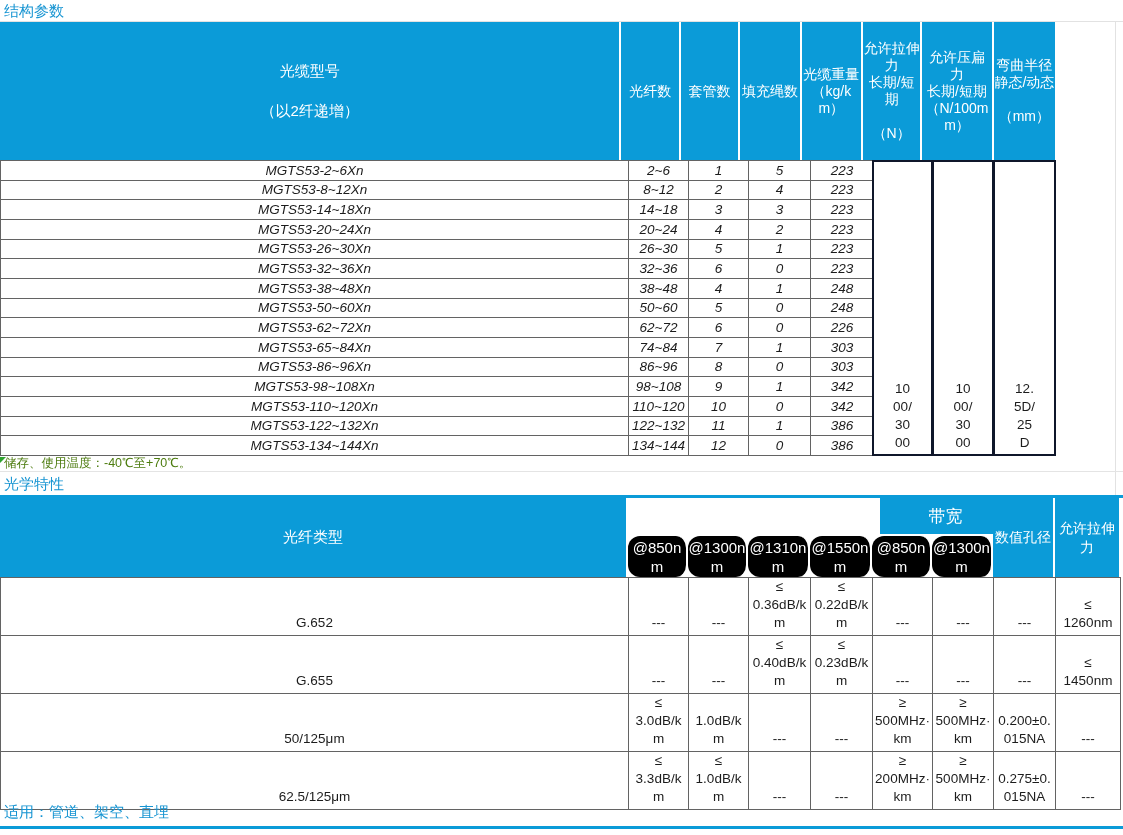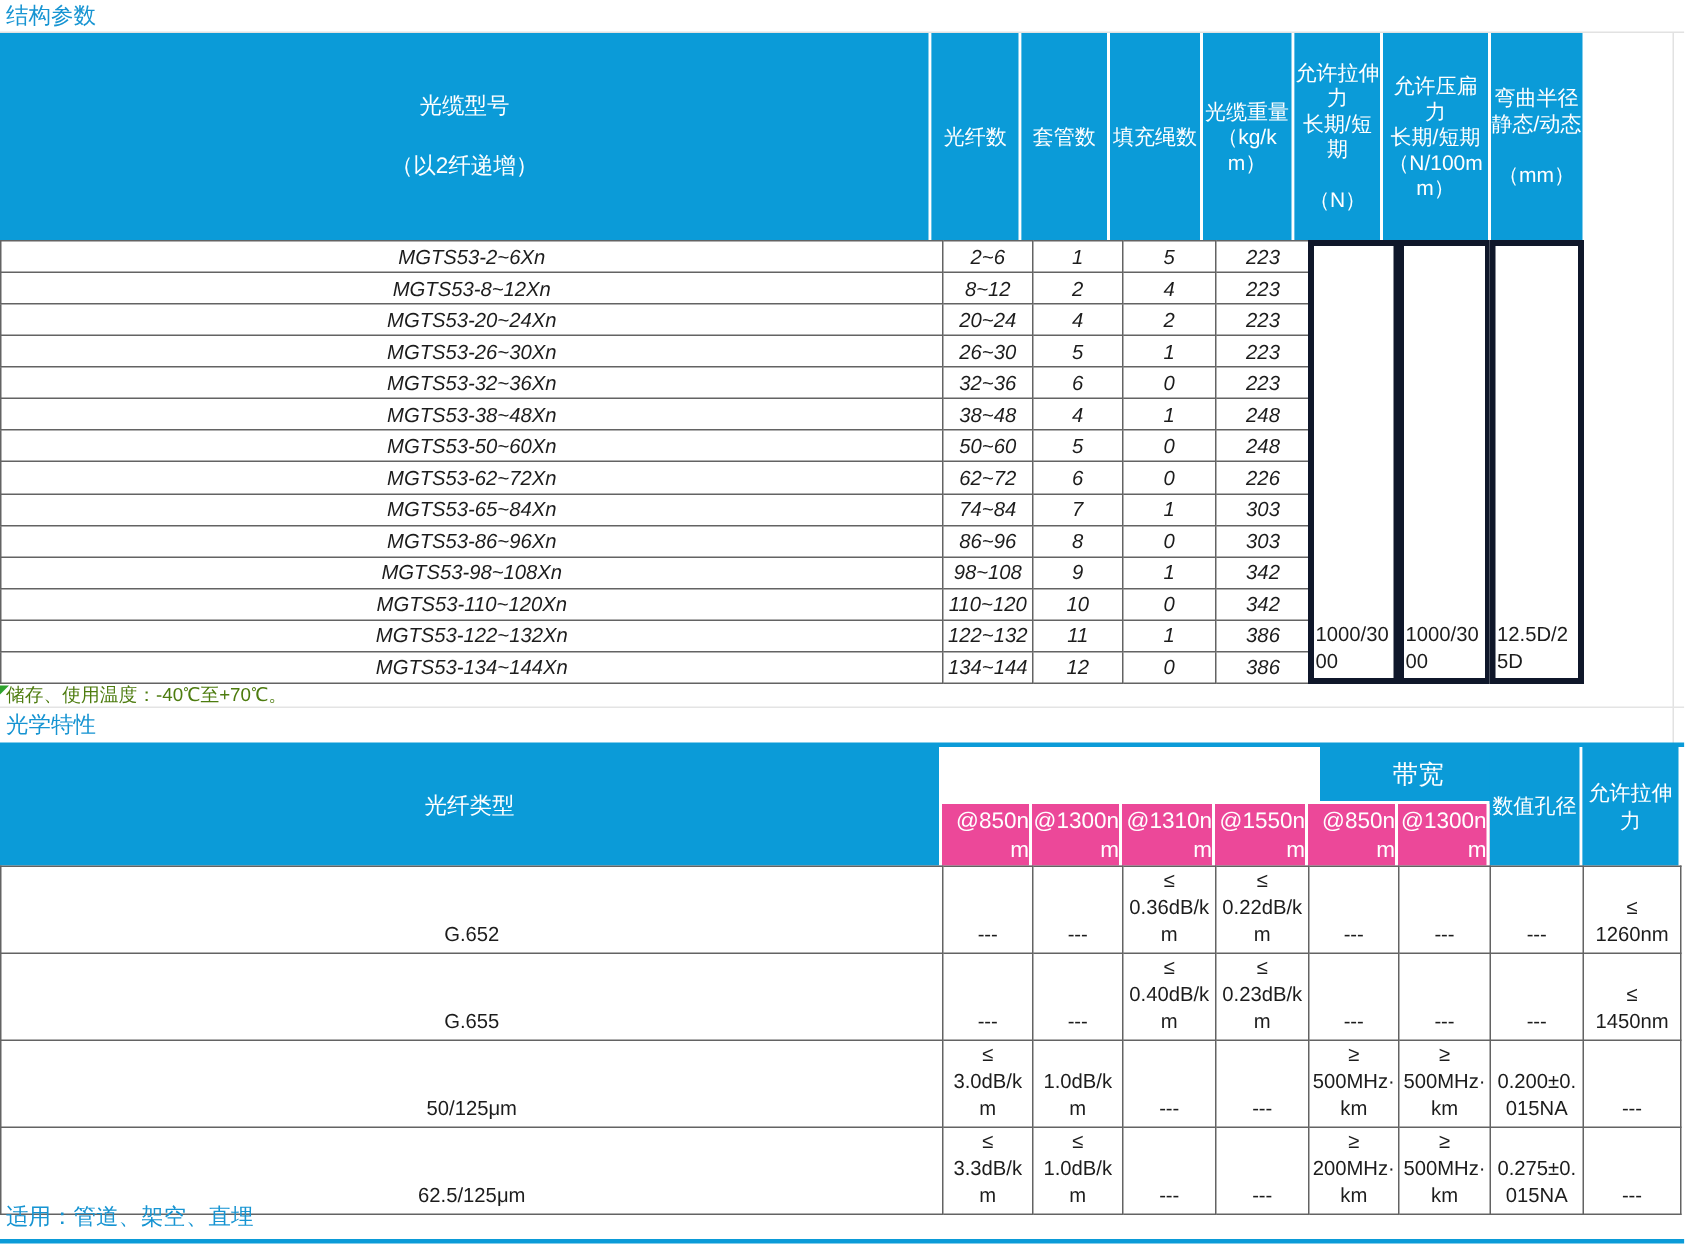--- a/index.html
+++ b/index.html
@@ -27,23 +27,23 @@
   .hc:last-child{border-right:none;}
   .hc-model{width:628px;font-size:15px;line-height:20px;}
   .w60{width:60px;}.w61{width:72px;}.w62{width:62px;}
 
   
   .t1data{position:absolute;top:160px;left:0;width:873px;height:296px;
           border-collapse:collapse;table-layout:fixed;font-style:italic;}
   .t1data td{border:1px solid #636363;text-align:center;vertical-align:middle;
              font-size:13.5px;color:#1c1c1c;padding:0;overflow:hidden;}
   .merged-col{position:absolute;top:160px;height:296px;background:#fff;box-sizing:border-box;
-              border:4px solid #0f172a;display:flex;align-items:flex-end;justify-content:center;
-              font-size:13.5px;line-height:18px;color:#1c1c1c;
-              white-space:pre-line;word-break:break-all;padding:2px 1px 2px;}
+              border:2px solid #0f172a;display:flex;align-items:flex-end;justify-content:center;
+              text-align:center;font-size:13.5px;line-height:18px;color:#1c1c1c;
+              white-space:pre-line;word-break:break-all;padding:2px 19px 2px;}
   .mc-tensile{left:872px;width:61px;}
   .mc-crush{left:932px;width:62px;}
   .mc-bend{left:993px;width:63px;}
 
   
   .footnote{position:absolute;top:456px;left:0;width:1123px;height:16px;box-sizing:border-box;
             border-bottom:1px solid #e4e4e4;font-size:12.5px;line-height:15px;color:#4d7c0f;
             padding-left:4px;}
   .flag{position:absolute;left:0;top:457px;width:0;height:0;
         border-top:6px solid #2fa32f;border-right:6px solid transparent;}
@@ -54,23 +54,23 @@
        display:flex;align-items:center;justify-content:center;text-align:center;
        white-space:pre-line;word-break:break-all;overflow:hidden;}
   .h2-fiber{left:0;top:0;width:628px;height:79px;border-right:2px solid #fff;font-size:15px;}
   .h2-atten{left:628px;top:0;width:244px;height:38px;border-right:2px solid #fff;
             border-bottom:2px solid #fff;font-size:15px;line-height:18px;}
   .h2-bw{left:880px;top:0;width:121px;height:38px;border-right:2px solid #fff;
          border-bottom:2px solid #fff;font-size:17px;padding-left:12px;}
   .h2-na{left:993px;top:0;width:62px;height:79px;border-right:2px solid #fff;font-size:14px;line-height:17px;}
   .h2-cutoff{left:1055px;top:0;width:64px;height:79px;font-size:14px;line-height:19px;}
   .hdr2-sub{position:absolute;inset:0;}
-  .sub-cell{position:absolute;top:38px;height:41px;background:#ec4899;color:#fff;box-sizing:border-box;
+  .sub-cell{position:absolute;top:38px;height:41px;background:#000000;color:#fff;box-sizing:border-box;
             border-right:2px solid #fff;display:flex;align-items:center;justify-content:center;
-            text-align:right;word-break:break-all;font-size:15px;line-height:19px;overflow:hidden;}
+            text-align:center;word-break:break-all;font-size:15px;line-height:19px;overflow:hidden;border-radius:12px;}
   .sub-cell:nth-child(1){left:628px;width:60px;}
   .sub-cell:nth-child(2){left:688px;width:60px;}
   .sub-cell:nth-child(3){left:748px;width:62px;}
   .sub-cell:nth-child(4){left:810px;width:62px;}
   .sub-cell:nth-child(5){left:872px;width:60px;}
   .sub-cell:nth-child(6){left:932px;width:61px;}
 
   
   .t2data{position:absolute;top:577px;left:0;width:1120px;height:225px;
           border-collapse:collapse;table-layout:fixed;}
@@ -123,20 +123,27 @@
     <td>2~6</td>
     <td>1</td>
     <td>5</td>
     <td>223</td>
   </tr>
         <tr>
     <td>MGTS53-8~12Xn</td>
     <td>8~12</td>
     <td>2</td>
     <td>4</td>
+    <td>223</td>
+  </tr>
+        <tr>
+    <td>MGTS53-14~18Xn</td>
+    <td>14~18</td>
+    <td>3</td>
+    <td>3</td>
     <td>223</td>
   </tr>
         <tr>
     <td>MGTS53-20~24Xn</td>
     <td>20~24</td>
     <td>4</td>
     <td>2</td>
     <td>223</td>
   </tr>
         <tr>

